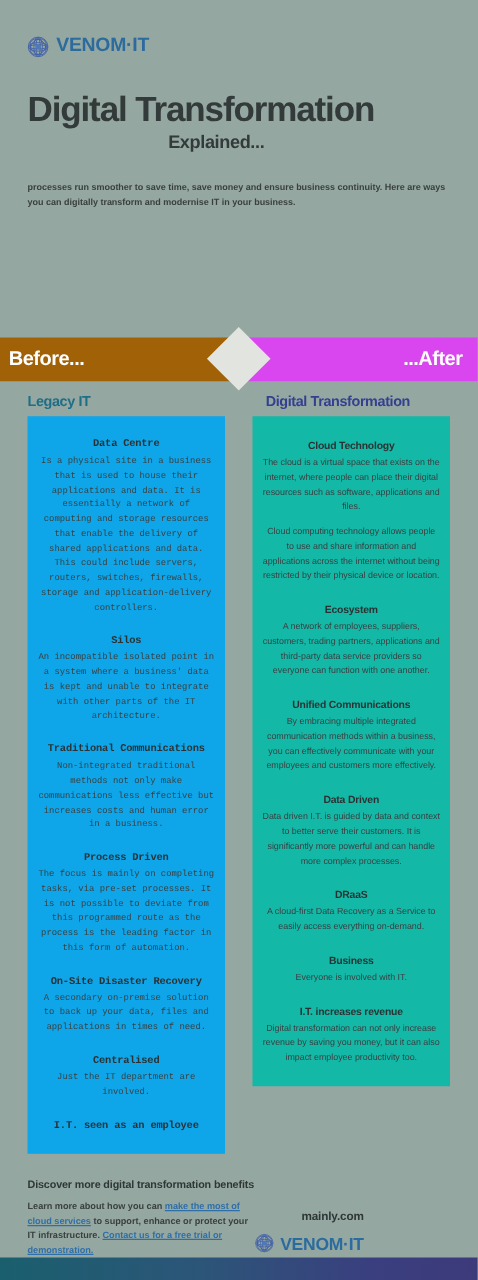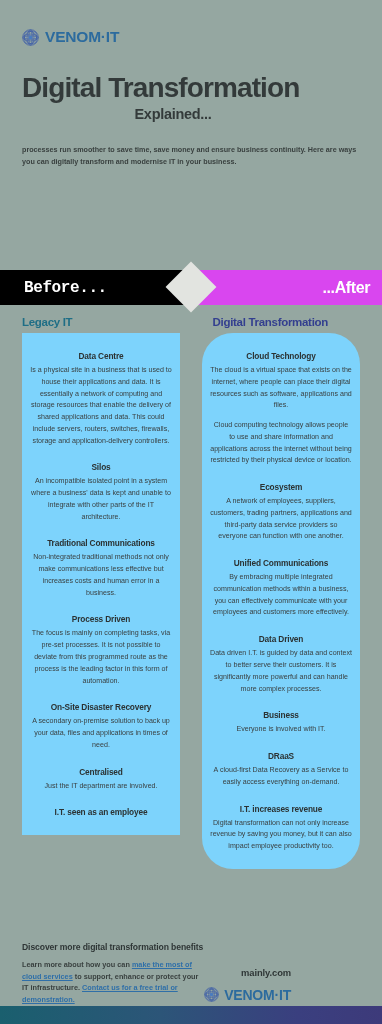--- a/index.html
+++ b/index.html
@@ -41,24 +41,23 @@
     font-size:7.2px; font-weight:bold; line-height:1.62;
     color:#39403f;
   }
 
   
   .banner {
     position:absolute; left:0; top:270px; width:382px; height:35px;
     display:flex;
   }
   .banner-left {
-    width:50%; background:#000000;
+    width:50%; background:#a16207;
     display:flex; align-items:center;
-    padding-left:24px;
-    font-family:Liberation Mono, monospace;
+    padding-left:7px;
   }
   .banner-right {
     width:50%; background:#d946ef;
     display:flex; align-items:center; justify-content:flex-end;
     padding-right:12px;
   }
   .banner-label {
     color:#ffffff; font-size:16px; font-weight:bold; letter-spacing:-0.4px;
   }
   .diamond {
@@ -83,22 +82,22 @@
   .cards {
     position:absolute; top:333px; left:0; width:382px;
     padding:0 22px;
     display:flex; gap:22px;
     align-items:flex-start;
   }
   .card {
     width:50%;
     padding:18px 8px 14px 8px;
   }
-  .card.legacy  { background:#7dd3fc; }
-  .card.digital { background:#7dd3fc;border-radius:31px; }
+  .card.legacy  { background:#0ea5e9;font-family:Liberation Mono, monospace; }
+  .card.digital { background:#14b8a6; }
 
   .block { margin-bottom:15px; }
   .block:last-child { margin-bottom:2px; }
   .block-title {
     text-align:center;
     font-size:8.3px; font-weight:bold; color:#2b3233;
     letter-spacing:-0.15px;
     margin-bottom:4px;
   }
   .block-body {
@@ -235,26 +234,26 @@
     </div>
     <div class="block">
       <div class="block-title">Unified Communications</div>
       <div class="block-body">By embracing multiple integrated communication methods within a business, you can effectively communicate with your employees and customers more effectively.</div>
     </div>
     <div class="block">
       <div class="block-title">Data Driven</div>
       <div class="block-body">Data driven I.T. is guided by data and context to better serve their customers. It is significantly more powerful and can handle more complex processes.</div>
     </div>
     <div class="block">
+      <div class="block-title">DRaaS</div>
+      <div class="block-body">A cloud-first Data Recovery as a Service to easily access everything on-demand.</div>
+    </div>
+    <div class="block">
       <div class="block-title">Business</div>
       <div class="block-body">Everyone is involved with IT.</div>
-    </div>
-    <div class="block">
-      <div class="block-title">DRaaS</div>
-      <div class="block-body">A cloud-first Data Recovery as a Service to easily access everything on-demand.</div>
     </div>
     <div class="block">
       <div class="block-title">I.T. increases revenue</div>
       <div class="block-body">Digital transformation can not only increase revenue by saving you money, but it can also impact employee productivity too.</div>
     </div>
   </div>
 </div>
 
 <div class="footer">
   <div class="footer-left">

